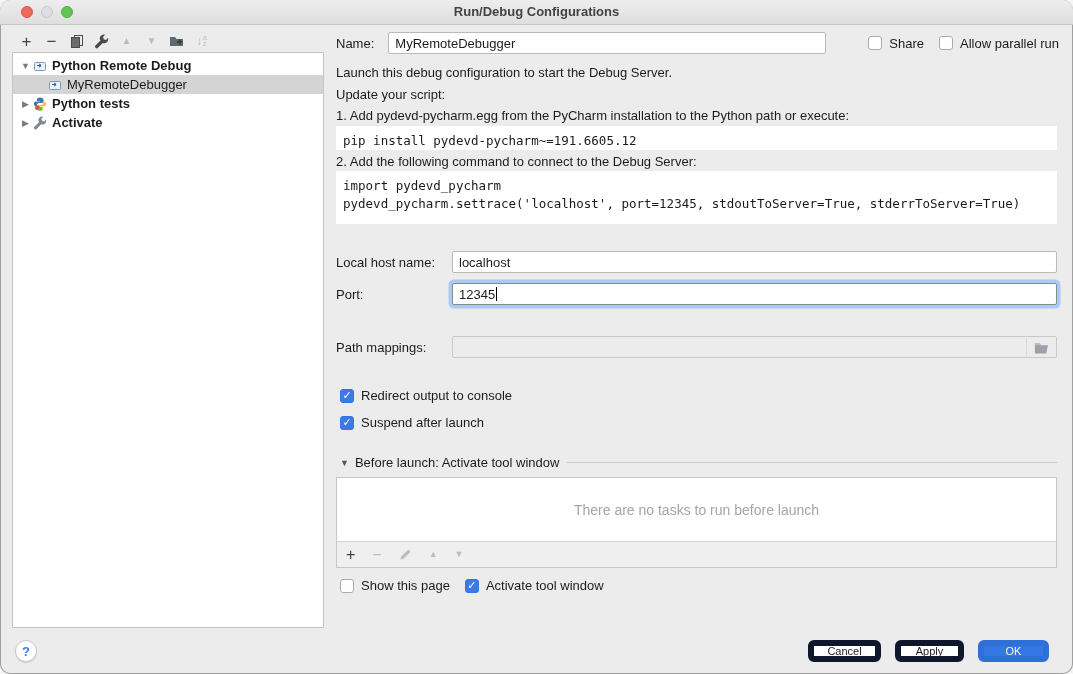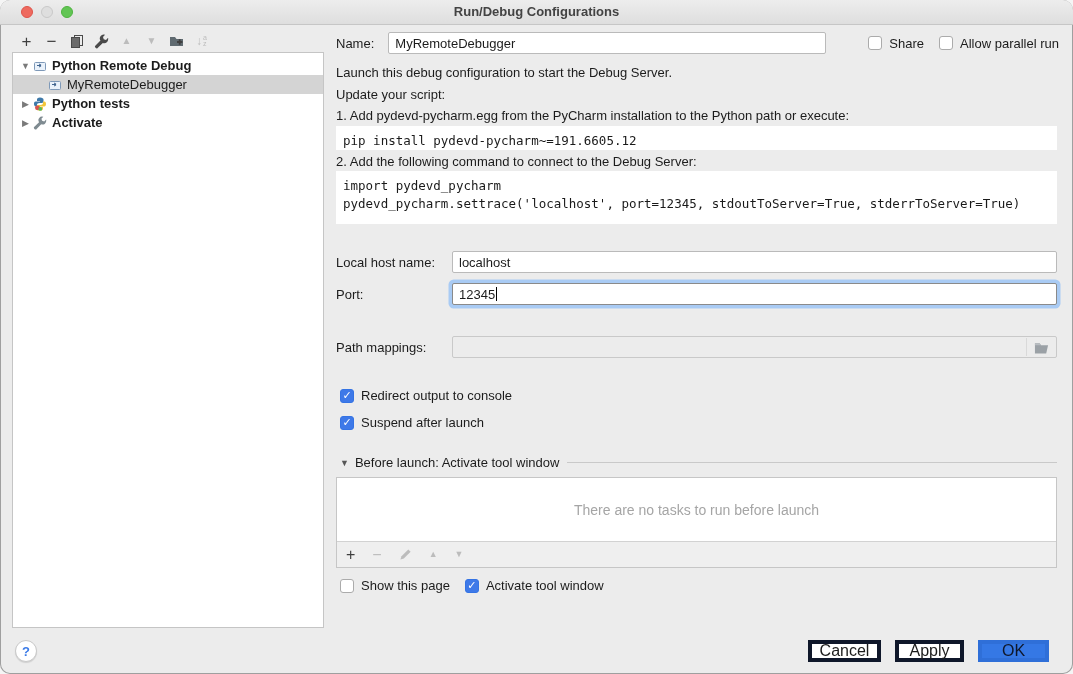--- a/index.html
+++ b/index.html
@@ -59,24 +59,24 @@
   .section-head{position:absolute;display:flex;align-items:center;font-size:13px;color:#1C1C1C;}
   .section-head .disc{color:#565656;font-size:9px;margin-right:6px;}
   .section-head .hline{flex:1;height:1px;background:#C9C9C9;margin-left:8px;}
   .tasksbox{position:absolute;left:336px;width:721px;box-sizing:border-box;border:1px solid #C6C6C6;background:#fff;}
   .tasks-empty{height:63px;display:flex;align-items:center;justify-content:center;color:#A5A5A5;font-size:14px;}
   .tasks-toolbar{height:25px;background:#EFEFEF;border-top:1px solid #D2D2D2;display:flex;align-items:center;
     padding-left:9px;gap:17px;}
   .tasks-toolbar .ti{display:flex;align-items:center;justify-content:center;color:#3F3F3F;}
   .tasks-toolbar .ti.dis{color:#BCBCBC;}
   
-  .btn{box-sizing:border-box;height:22px;background:#fff;border:4px solid #0f172a;border-radius:0;
-    font-size:16px;color:#1C1C1C;display:flex;align-items:center;justify-content:center;
+  .btn{box-sizing:border-box;height:22px;background:#fff;border:6px solid #0f172a;border-radius:6px;
+    font-size:11px;color:#1C1C1C;display:flex;align-items:center;justify-content:center;
     font-family:"Liberation Sans","DejaVu Sans",sans-serif;}
-  .btn.primary{background:#3578E5;border-color:#2F6FD8;color:#0f172a;}
+  .btn.primary{background:#3578E5;border-color:#2F6FD8;color:#fef9c3;}
   .footer{position:absolute;right:24px;top:640px;display:flex;gap:14px;}
   .helpbtn{position:absolute;left:15px;top:640px;width:22px;height:22px;border-radius:50%;background:#fff;
     border:1px solid #C9C9C9;box-shadow:0 1px 1px rgba(0,0,0,.12);color:#3B7BE8;font-size:13px;font-weight:700;
     display:flex;align-items:center;justify-content:center;box-sizing:border-box;}
 </style>
 </head>
 <body>
 
 <div class="window">
 

